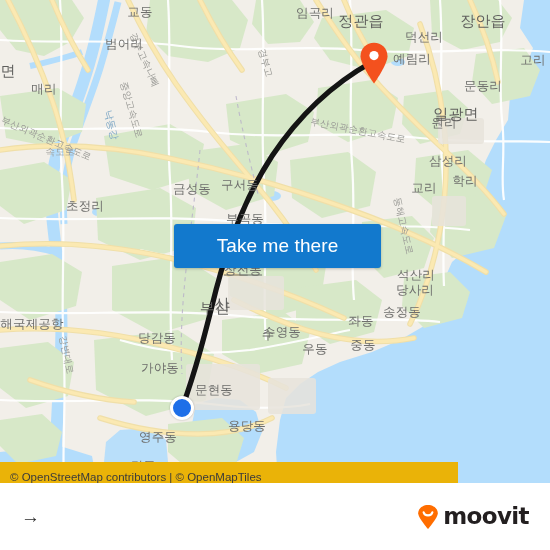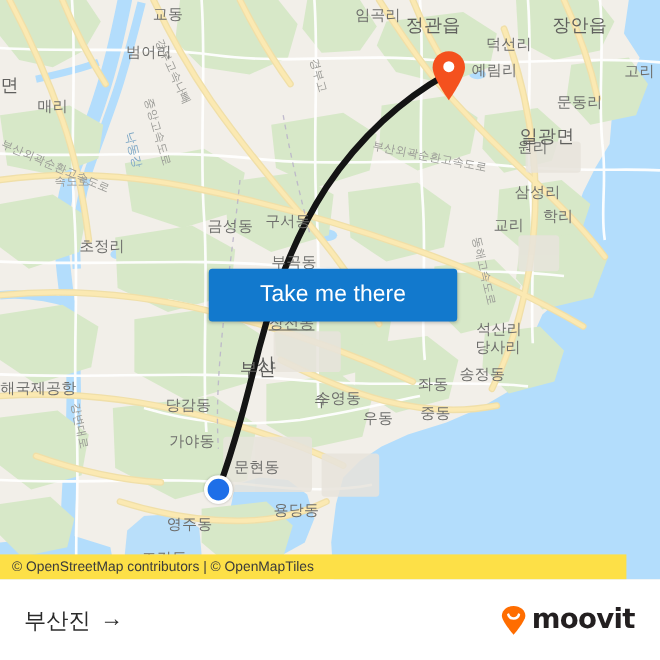--- a/index.html
+++ b/index.html
@@ -93,25 +93,25 @@
     cursor: pointer;
     box-shadow: 0 1px 3px rgba(0,0,0,.22);
     padding: 0;
   }
 
   
   #attribution-bar {
     position: absolute;
     left: 0;
     top: 462px;
-    width: 522px;
+    width: 458px;
     height: 21px;
-    background: #fde047;
+    background: #eab308;
     display: flex;
-    align-items: center;
+    align-items: flex-end;
   }
   #attribution-text {
     font-family: "Liberation Sans", sans-serif;
     font-size: 11.5px;
     color: #3b3b3b;
     padding-left: 10px;
     white-space: nowrap;
   }
 
   
@@ -371,21 +371,20 @@
     <button id="take-me-there-button">Take me there</button>
 
     <div id="attribution-bar">
       <span id="attribution-text">© OpenStreetMap contributors | © OpenMapTiles</span>
     </div>
   </div>
 
   <div id="footer">
 
     <div id="trip-summary">
-      <span id="origin-name">부산진</span>
       <span id="trip-arrow-icon">→</span>
     </div>
 
     <div id="moovit-logo">
       <svg width="26" height="26" viewBox="0 0 26 26">
         <path d="M13 25 C13 25 3.2 13.8 3.2 9.2 C3.2 4.6 7.5 1 13 1
                  C18.5 1 22.8 4.6 22.8 9.2 C22.8 13.8 13 25 13 25 Z" fill="#ff6d00"></path>
         <path d="M8.6 8.2 C9.6 12.4 16.4 12.4 17.4 8.2" fill="none" stroke="#ffffff" stroke-width="2.1" stroke-linecap="round"></path>
       </svg>
       <span id="moovit-wordmark">moovit</span>

